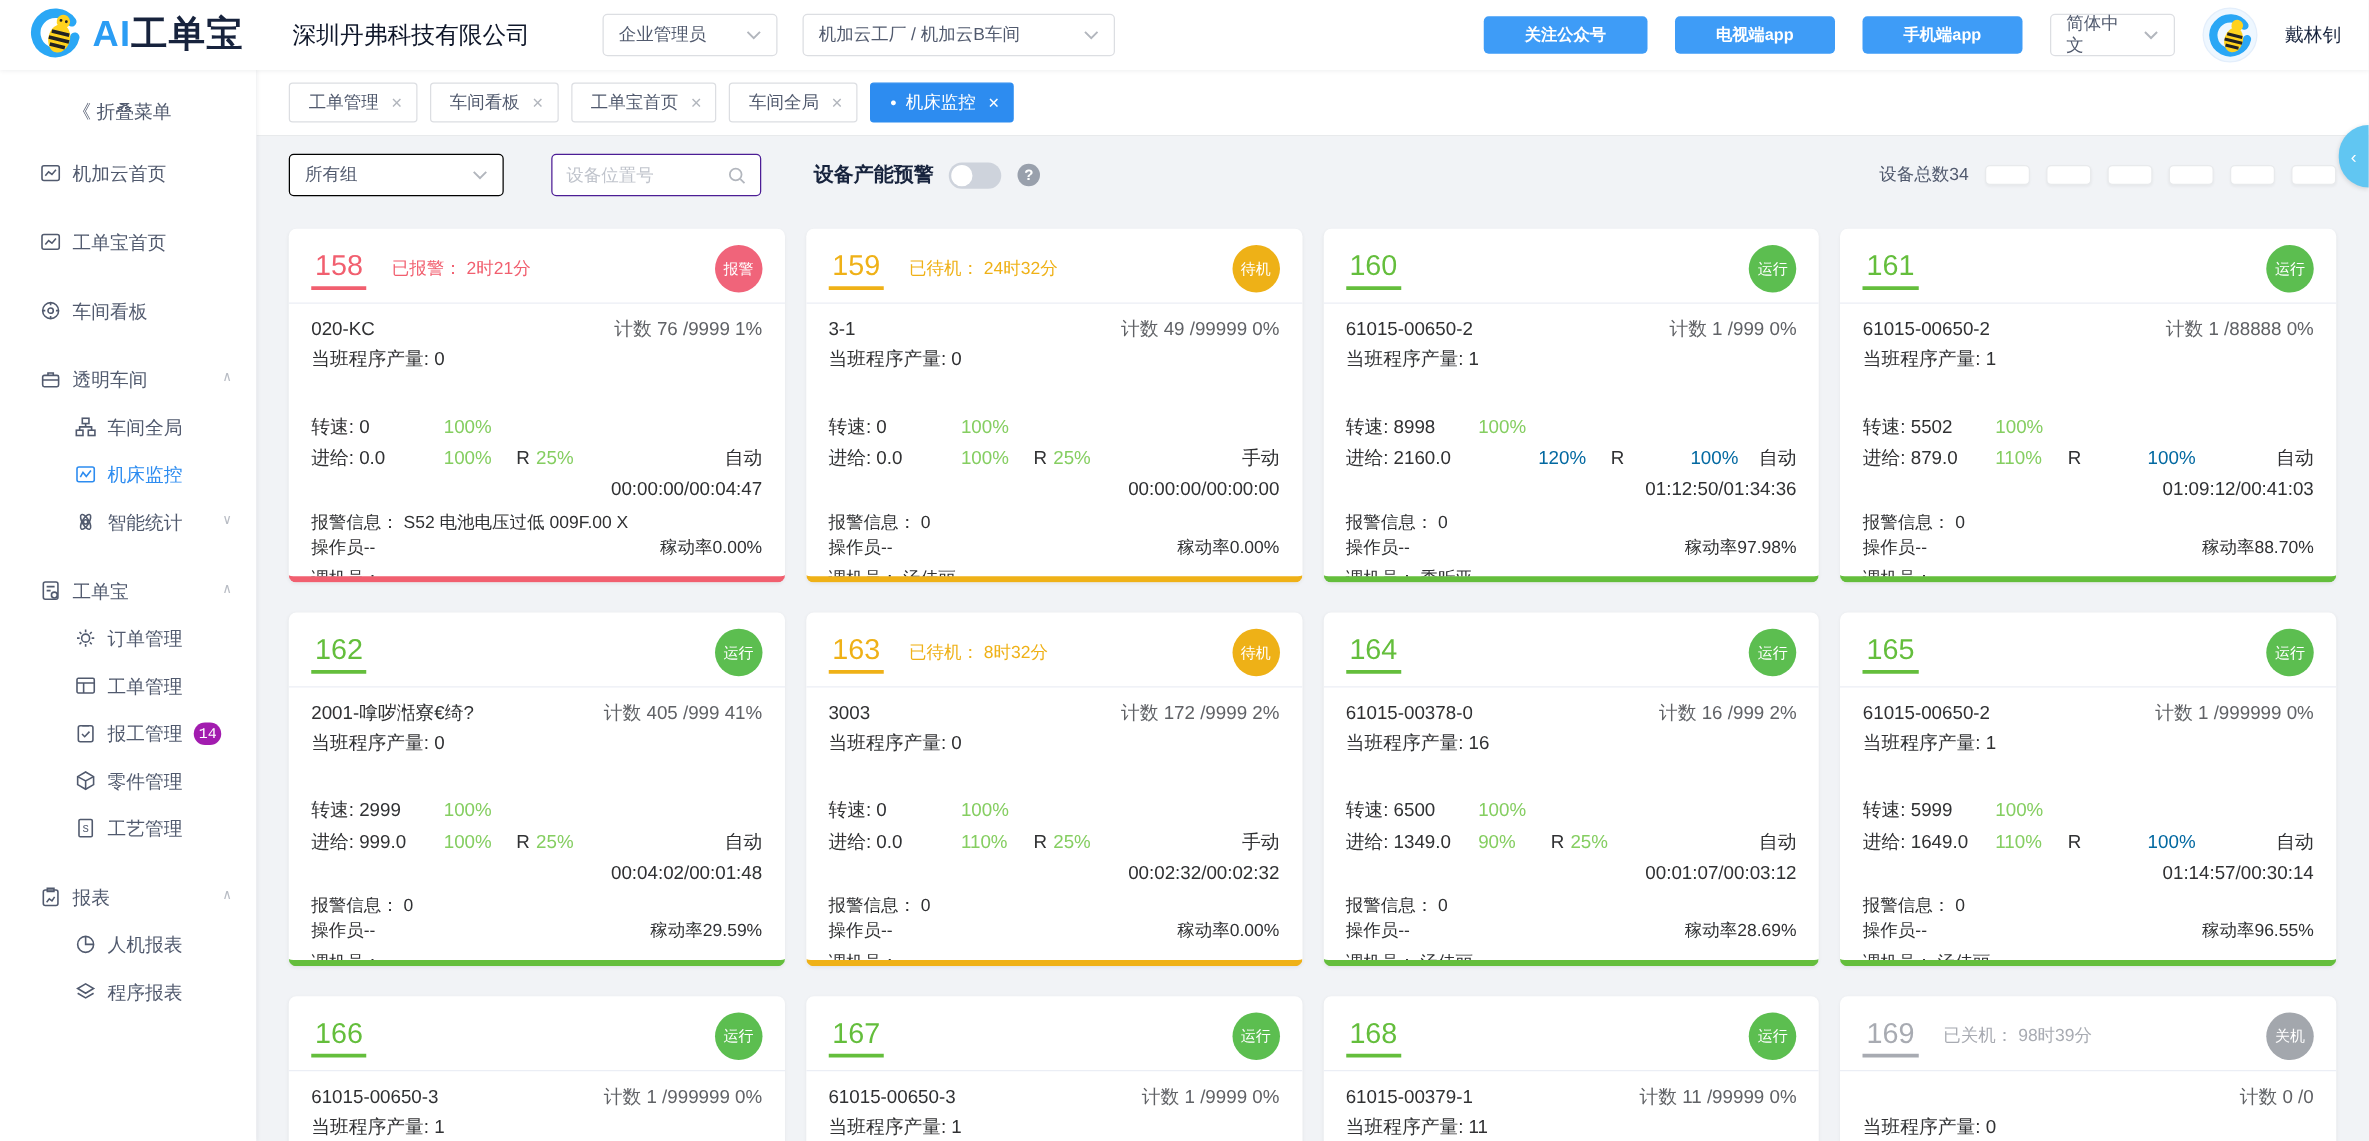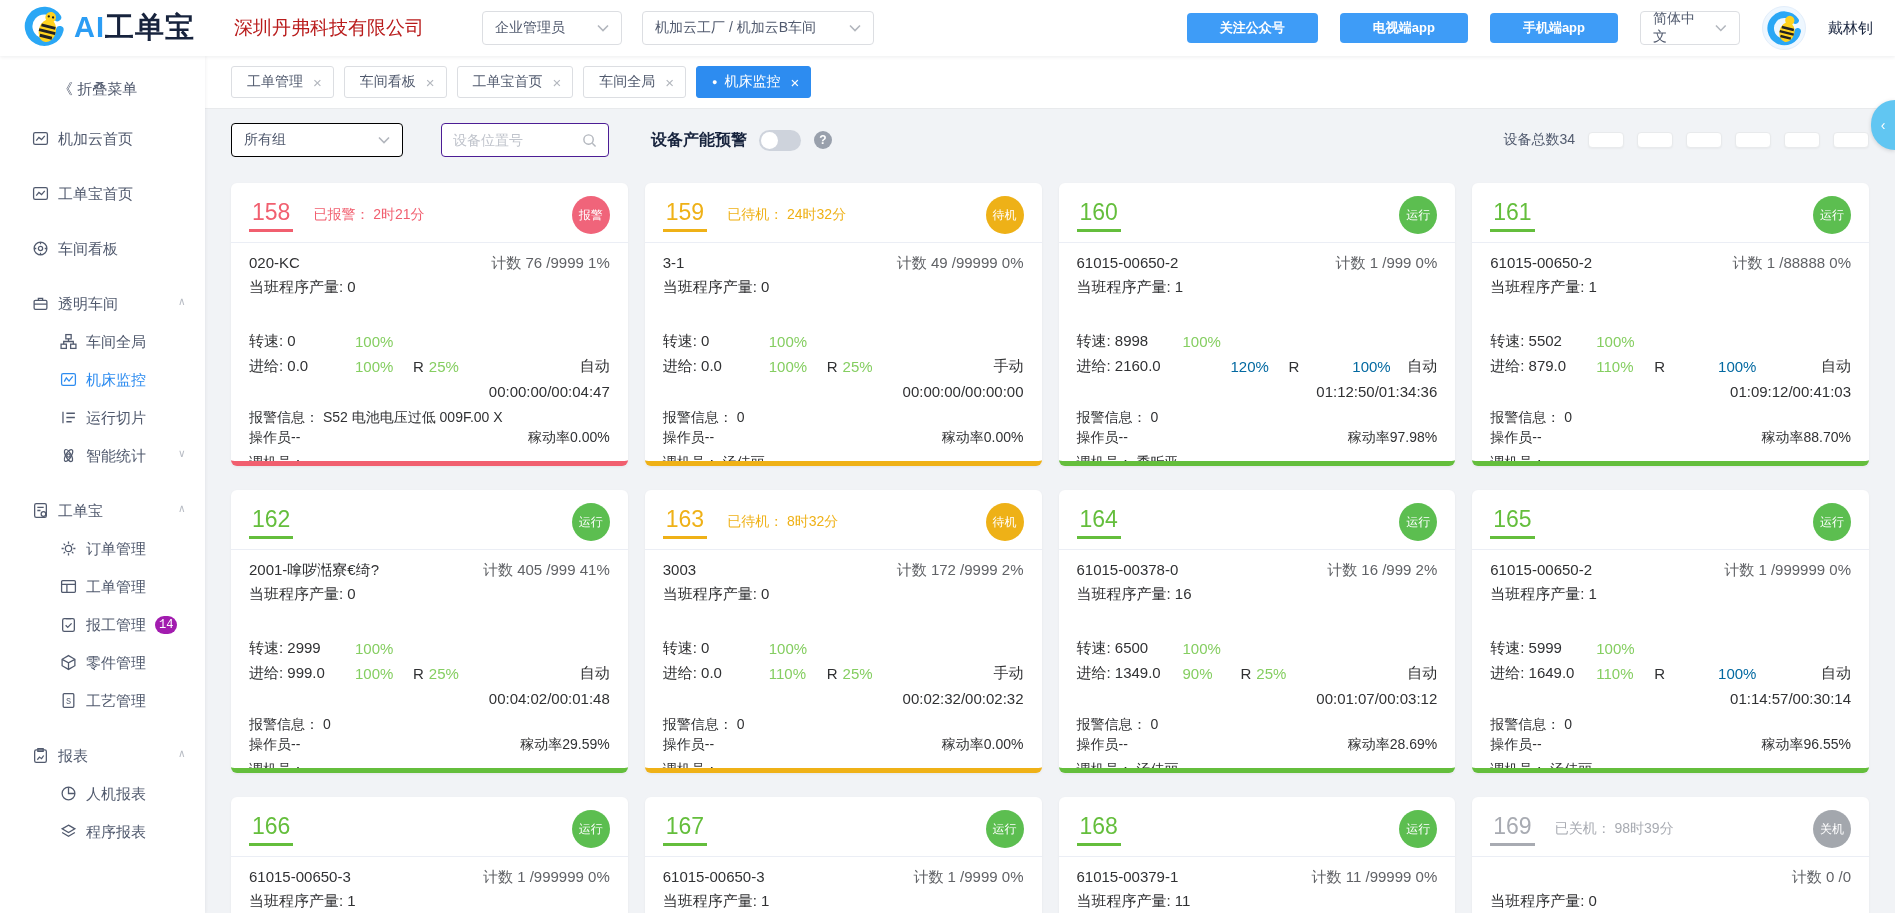--- a/index.html
+++ b/index.html
@@ -5,26 +5,26 @@
   * { margin:0; padding:0; box-sizing:border-box; }
   html,body { width:1895px; height:913px; overflow:hidden;
     font-family:"Liberation Sans","DejaVu Sans",sans-serif; background:#f1f3f6; color:#303133; }
 
   
   .header { position:absolute; top:0; left:0; right:0; height:56px; background:#fff;
     display:flex; align-items:center; padding:0 22px; box-shadow:0 1px 4px rgba(0,21,41,.08); z-index:20; }
   .logo { display:flex; align-items:center; gap:8px; width:190px; }
   .logo-text { font-size:29px; font-weight:800; letter-spacing:1px; }
   .logo-ai { color:#2b9df4; } .logo-rest { color:#17233d; }
-  .company { font-size:19px; color:#b91c1c; font-weight:500; margin-left:22px; }
+  .company { font-size:19px; color:#0f172a; font-weight:500; margin-left:22px; }
   .hdr-select { height:34px; border:1px solid #dcdee2; border-radius:4px; background:#fff;
     display:flex; align-items:center; justify-content:space-between; padding:0 12px;
     color:#515a6e; font-size:14px; cursor:pointer; }
   .sel-role { width:140px; margin-left:58px; }
-  .sel-shop { width:232px; margin-left:20px; }
+  .sel-shop { width:250px; margin-left:20px; }
   .hdr-right { margin-left:auto; display:flex; align-items:center; gap:22px; }
   .hbtn { background:#3e9cf7; color:#fff; font-size:13px; font-weight:700; height:30px;
     padding:0 33px; border-radius:4px; border:none; display:flex; align-items:center; cursor:pointer; }
   .sel-lang { width:100px; }
   .avatar { width:44px; height:44px; border-radius:50%; background:#eef7ff; border:1px solid #e3eefb;
     display:flex; align-items:center; justify-content:center; overflow:hidden; }
   .username { font-size:15px; color:#17233d; white-space:nowrap; }
   .chev-svg { width:12px; height:8px; stroke:#b2b6bd; fill:none; stroke-width:1.6; margin-left:8px; }
 
   
@@ -231,30 +231,20 @@
             <rect x="1.5" y="2.5" width="13" height="11" rx="1.5"></rect>
             <polyline points="4,10 6,6.5 8.5,9.5 12,5"></polyline>
           </svg>
         </span>
     <span class="s-label">机床监控</span>
 
   </div>
       <div class="side-item child">
     <span class="s-icon">
           <svg viewBox="0 0 16 16">
-            <path d="M2.8 2.5v11"></path>
-            <path d="M6 4h8M6 8h8M6 12h5"></path>
-          </svg>
-        </span>
-    <span class="s-label">运行切片</span>
-
-  </div>
-      <div class="side-item child">
-    <span class="s-icon">
-          <svg viewBox="0 0 16 16">
             <circle cx="8" cy="8" r="1.6"></circle>
             <ellipse cx="8" cy="8" rx="6.3" ry="2.5" transform="rotate(60 8 8)"></ellipse>
             <ellipse cx="8" cy="8" rx="6.3" ry="2.5" transform="rotate(-60 8 8)"></ellipse>
           </svg>
         </span>
     <span class="s-label">智能统计</span>
 
     <span class="s-chev">∨</span>
   </div>
       <div class="side-item top">

